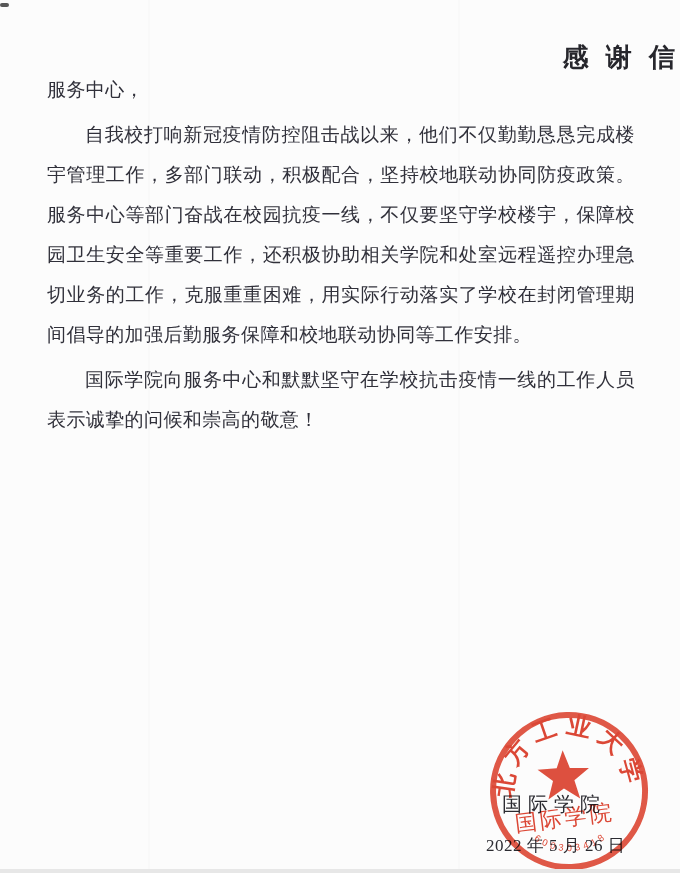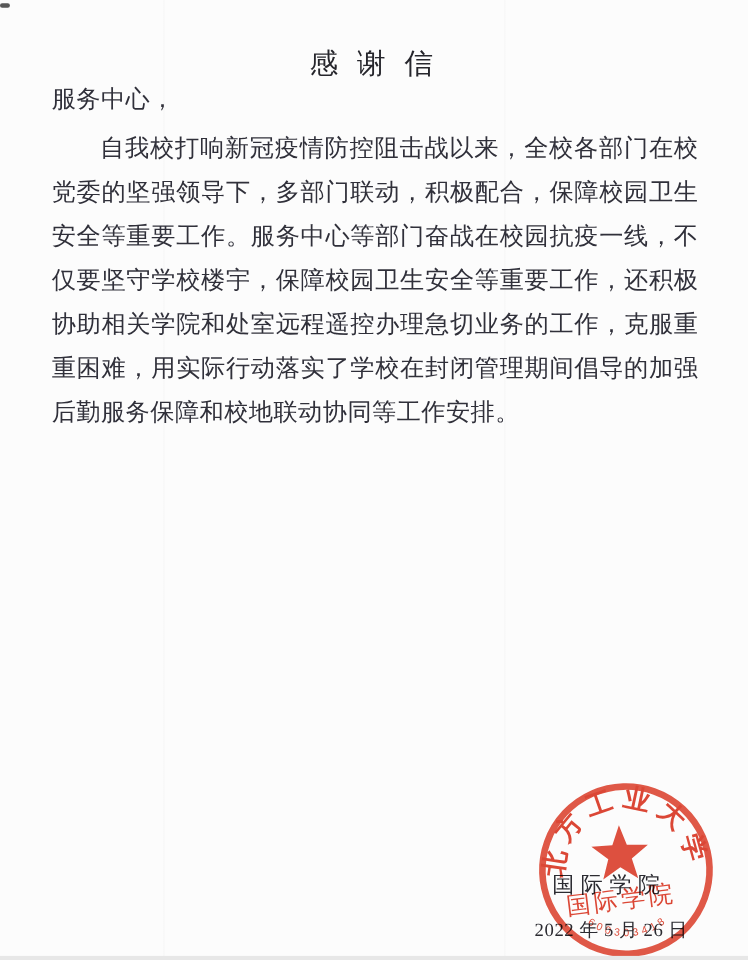--- a/index.html
+++ b/index.html
@@ -10,31 +10,31 @@
     background:
       linear-gradient(90deg, transparent 148px, #f6f6f6 149px, transparent 150px),
       linear-gradient(90deg, transparent 458px, #f6f6f6 459px, transparent 460px),
       #fcfcfc;
     font-family:"Liberation Serif", serif;
     color:#30303a;
     overflow:hidden;
   }
   .title {
     position:absolute; top:40px; left:0; width:680px;
-    text-align:center;
+    text-align:right;
     font-family:"Liberation Sans", sans-serif;
-    font-weight:normal; font-size:26px; letter-spacing:5px;
+    font-weight:bold; font-size:26px; letter-spacing:5px;
     color:#26262c;
   }
   .content {
     position:absolute; left:47px; top:70px; width:588px;
   }
   .content p {
     margin:5px 0 0 0;
-    font-size:22px;
+    font-size:19px;
     line-height:40px;
     text-align:justify;
     text-align-last:left;
     text-indent:2em;
     letter-spacing:0.4px;
   }
   .content p.salutation { text-indent:0; margin-top:0; }
   .signature-block {
     position:absolute; left:0; top:0; width:680px; height:873px; pointer-events:none;
   }
@@ -66,21 +66,22 @@
 <body>
 
 <div class="page">
 
   <div class="scan-speck"></div>
 
   <div class="title">感 谢 信</div>
 
   <div class="content">
     <p class="salutation">服务中心，</p>
-    <p>自我校打响新冠疫情防控阻击战以来，全校各部门在校党委的坚强领导下，多部门联动，积极配合，保障校园卫生安全等重要工作。服务中心等部门奋战在校园抗疫一线，不仅要坚守学校楼宇，保障校园卫生安全等重要工作，还积极协助相关学院和处室远程遥控办理急切业务的工作，克服重重困难，用实际行动落实了学校在封闭管理期间倡导的加强后勤服务保障和校地联动协同等工作安排。</p>
+    <p>自我校打响新冠疫情防控阻击战以来，他们不仅勤勤恳恳完成楼宇管理工作，多部门联动，积极配合，坚持校地联动协同防疫政策。服务中心等部门奋战在校园抗疫一线，不仅要坚守学校楼宇，保障校园卫生安全等重要工作，还积极协助相关学院和处室远程遥控办理急切业务的工作，克服重重困难，用实际行动落实了学校在封闭管理期间倡导的加强后勤服务保障和校地联动协同等工作安排。</p>
+    <p>国际学院向服务中心和默默坚守在学校抗击疫情一线的工作人员表示诚挚的问候和崇高的敬意！</p>
   </div>
 
   <div class="signature-block">
     <div class="signature">国际学院</div>
     <div class="letter-date">2022 年 5 月 26 日</div>
   </div>
 
   <svg class="seal" viewBox="0 0 172 167" xmlns="http://www.w3.org/2000/svg">
     <defs>
       <path id="arcTop" d="M 28.9,94.9 A 57,57 0 1 1 141.6,91.9" fill="none"></path>

